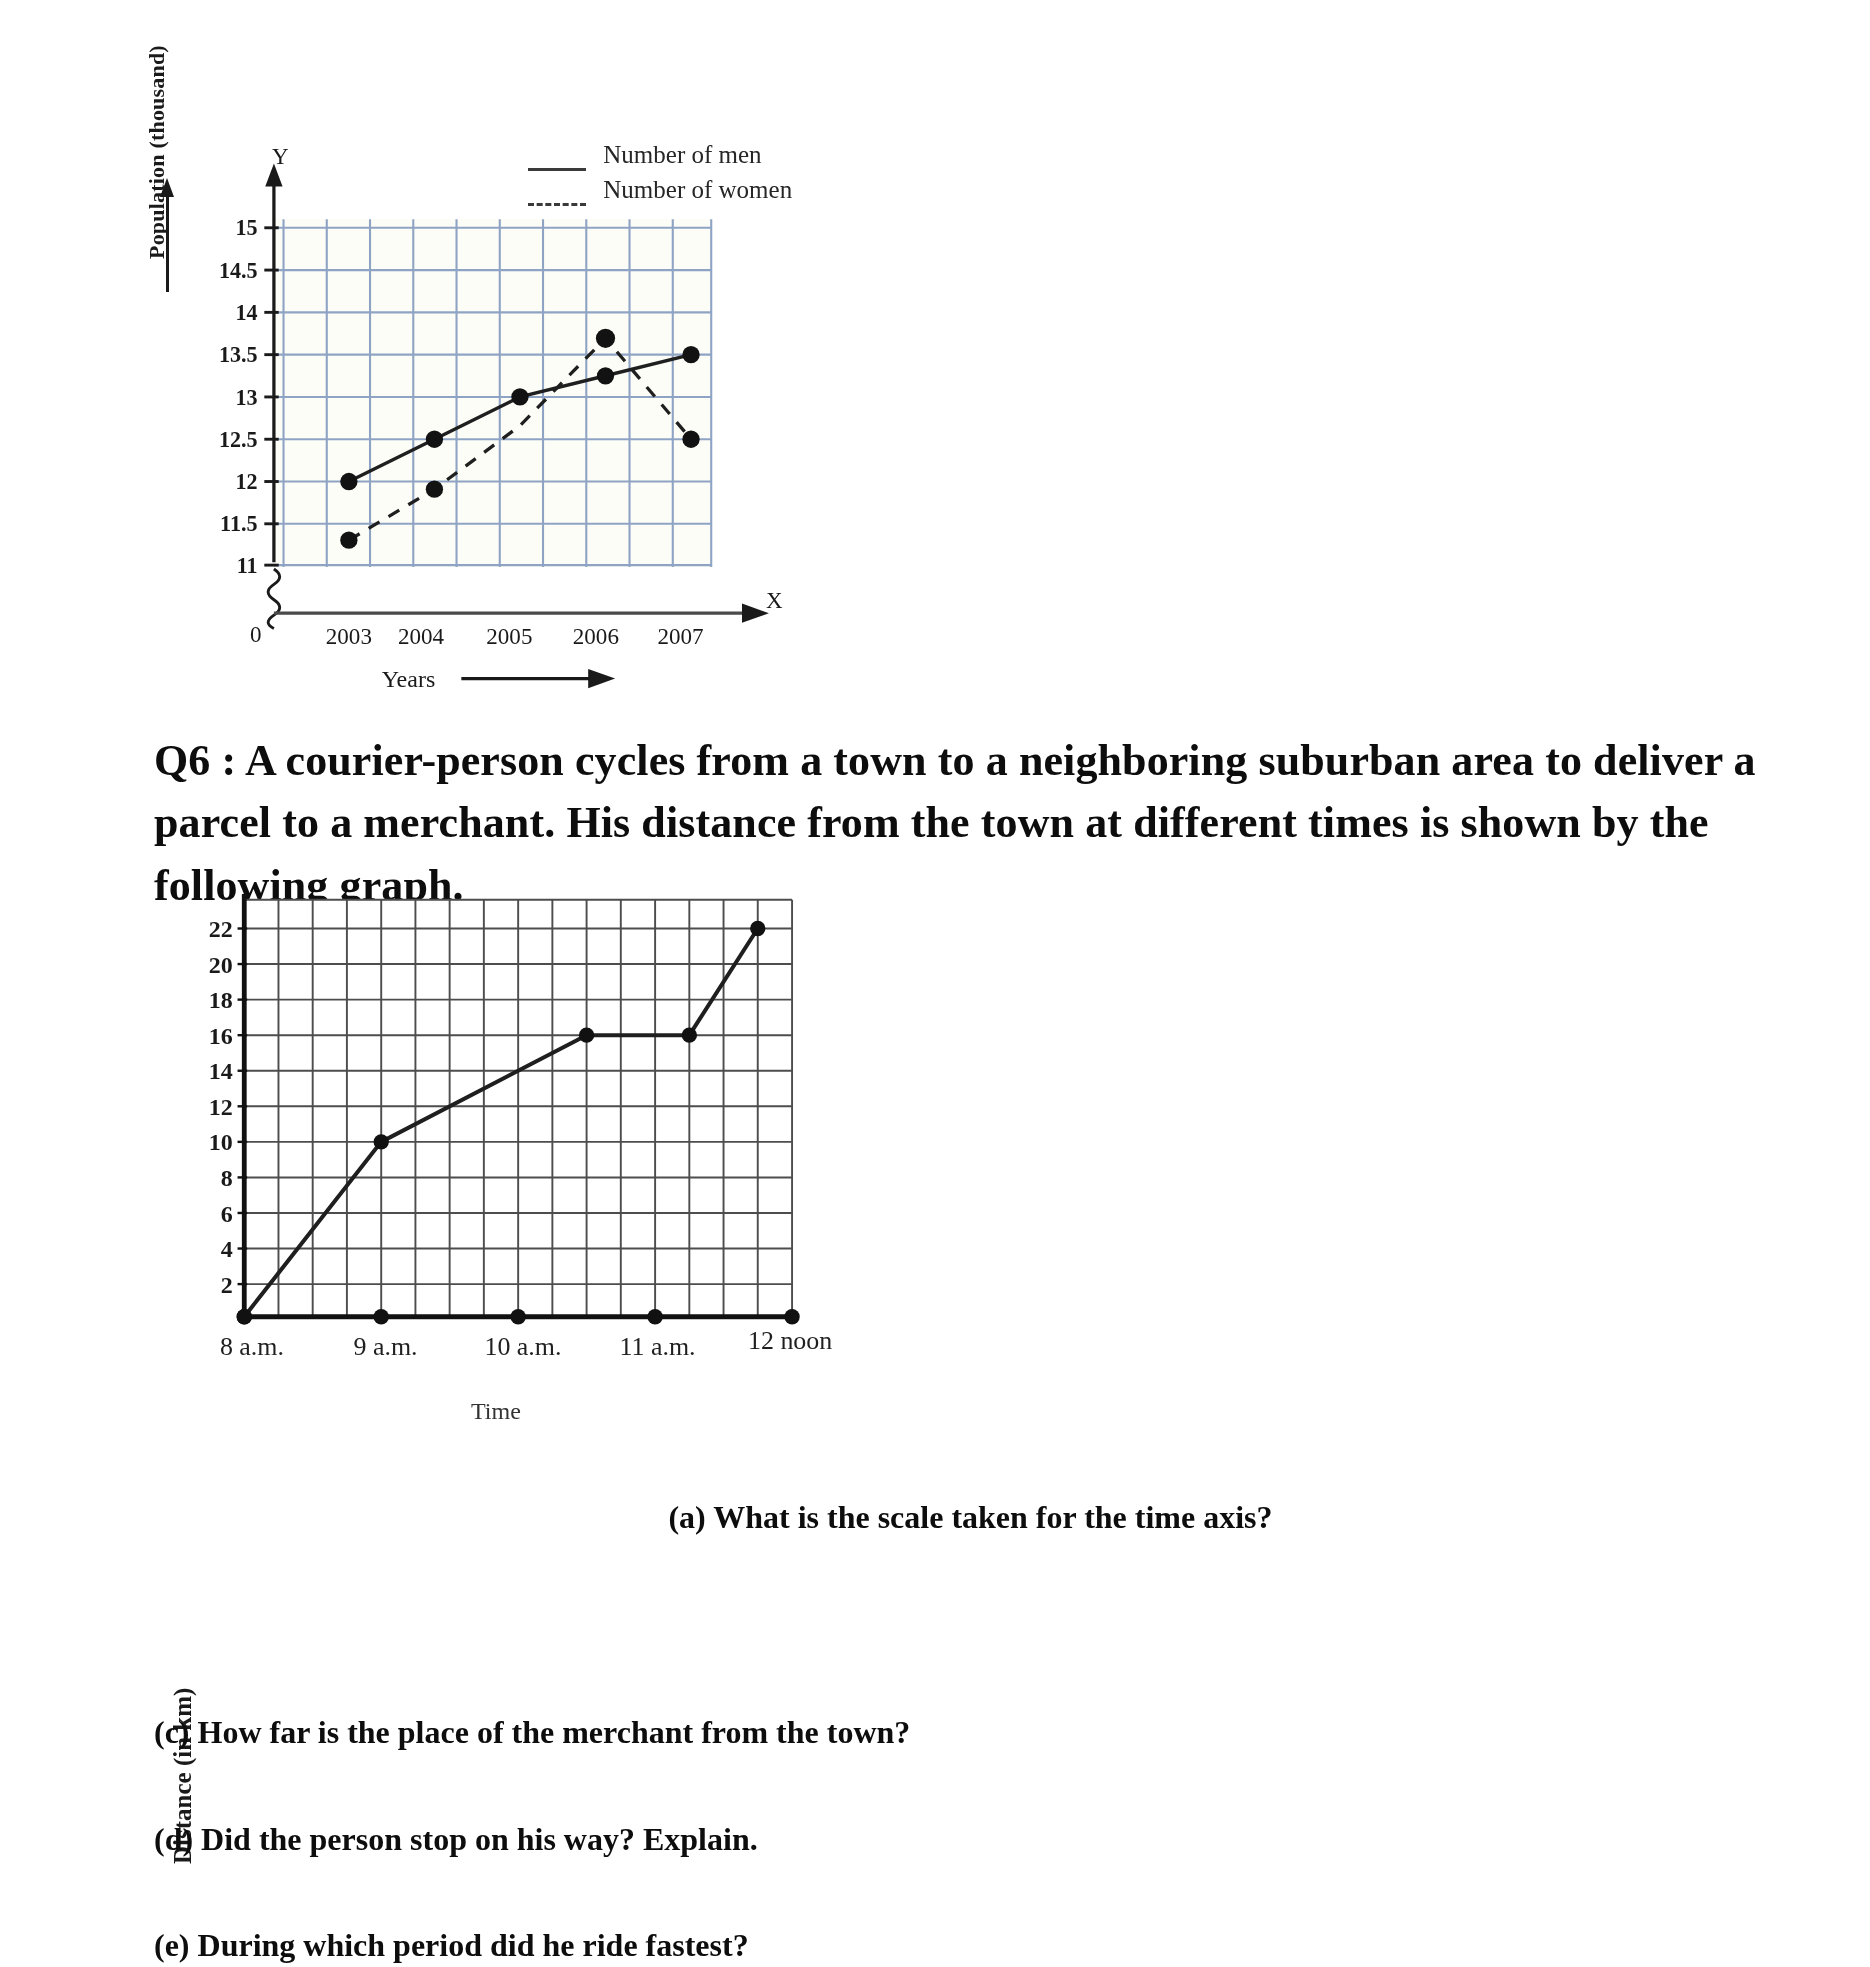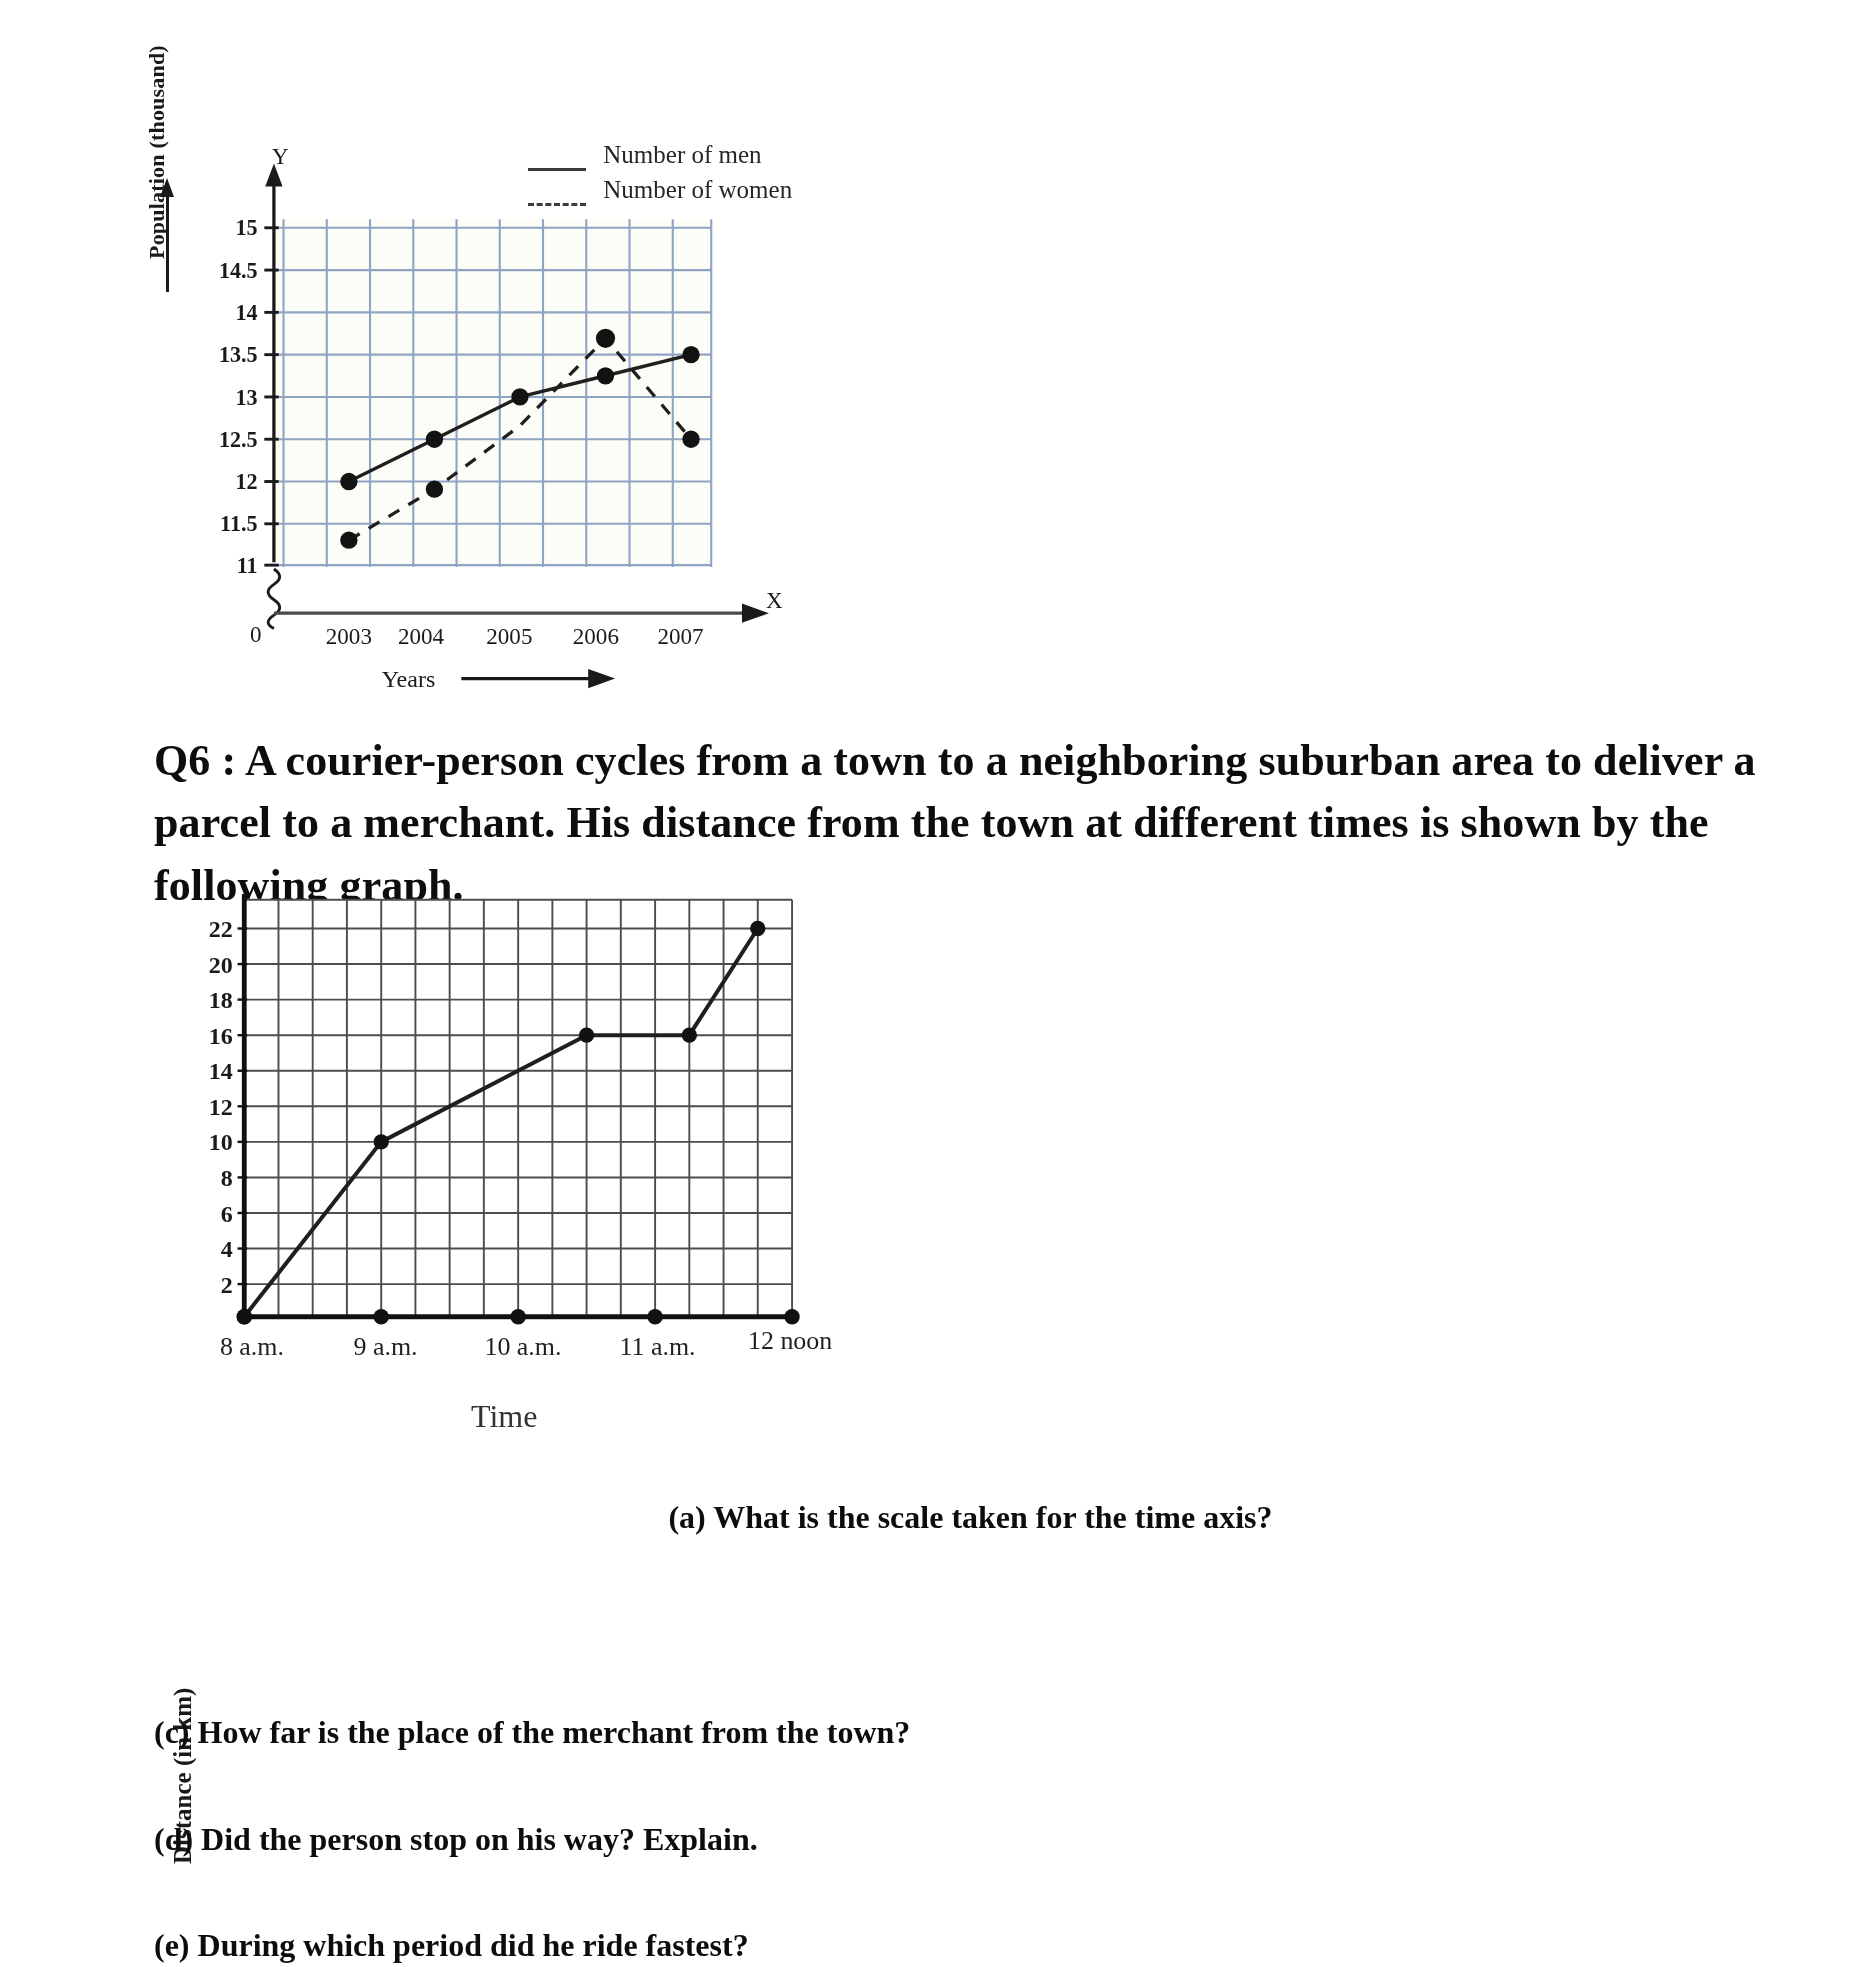--- a/index.html
+++ b/index.html
@@ -49,21 +49,21 @@
   #q6{top:730px;}
 
   
   #chart2-wrap{position:absolute;left:4px;top:865px;width:913px;height:596px;}
   .c2-ylabel{
     position:absolute;left:165px;top:999px;
     transform-origin:0 0;transform:rotate(-90deg);
     font-size:25px;font-weight:bold;white-space:nowrap;color:#1a1a1a;
   }
   #c2-svg{position:absolute;left:0;top:0;}
-  .c2-time{position:absolute;left:471px;top:1398px;font-size:32px;color:#333;}
+  .c2-time{position:absolute;left:471px;top:1398px;font-size:24px;color:#333;}
 
   
   .subq{
     position:absolute;left:154px;width:1633px;
     font-family:"Liberation Serif", serif;
     font-weight:bold;font-size:32px;line-height:1.3;
     color:#0d0d0d;
   }
   #qa{top:1497px;text-align:center;}
   #qb{top:1604px;}

